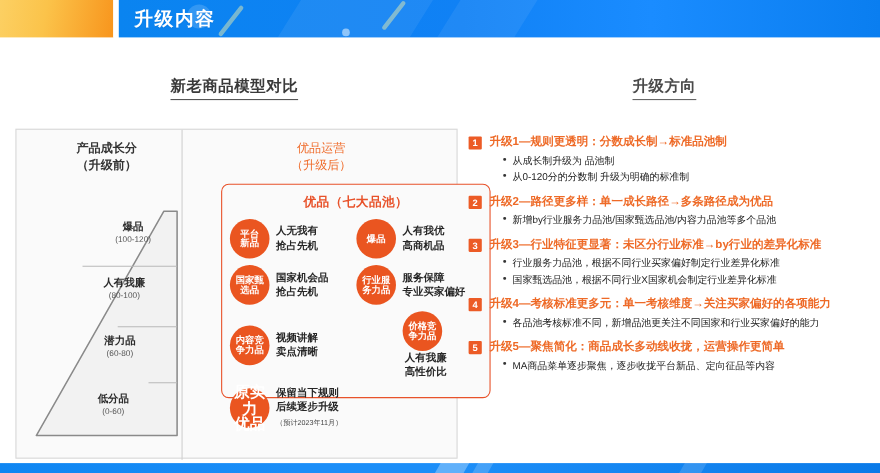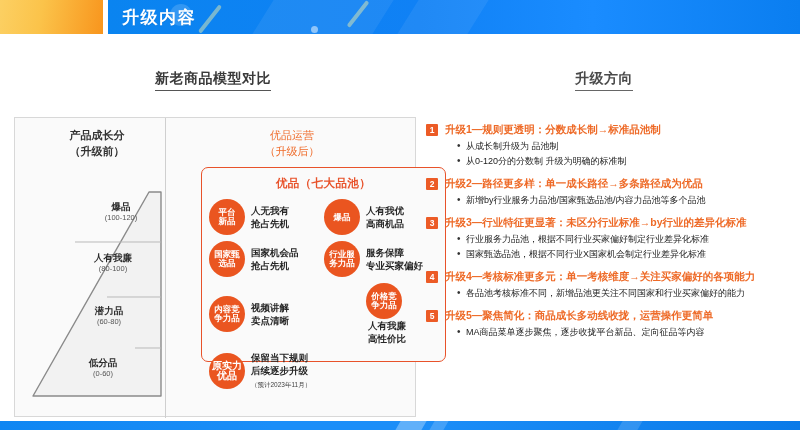--- a/index.html
+++ b/index.html
@@ -207,21 +207,21 @@
               <span class="chip-txt"><span>价格竞</span><br><span>争力品</span></span>
             </div>
             <div class="cell-desc">
               <span>人有我廉</span><br><span>高性价比</span>
             </div>
           </div>
         </div>
 
         <div class="pool-row">
           <div class="pool-cell" style="width:230px; padding-left:7px;">
-            <div class="chip" style="width:36px;height:36px;font-size:10px;">
+            <div class="chip" style="width:36px;height:36px;font-size:14px;">
               <span class="chip-txt"><span>原实力</span><br><span>优品</span></span>
             </div>
             <div class="cell-desc">
               <span>保留当下规则</span><br><span>后续逐步升级</span>
               <span class="cell-note">（预计2023年11月）</span>
             </div>
           </div>
         </div>
 
       </div>

